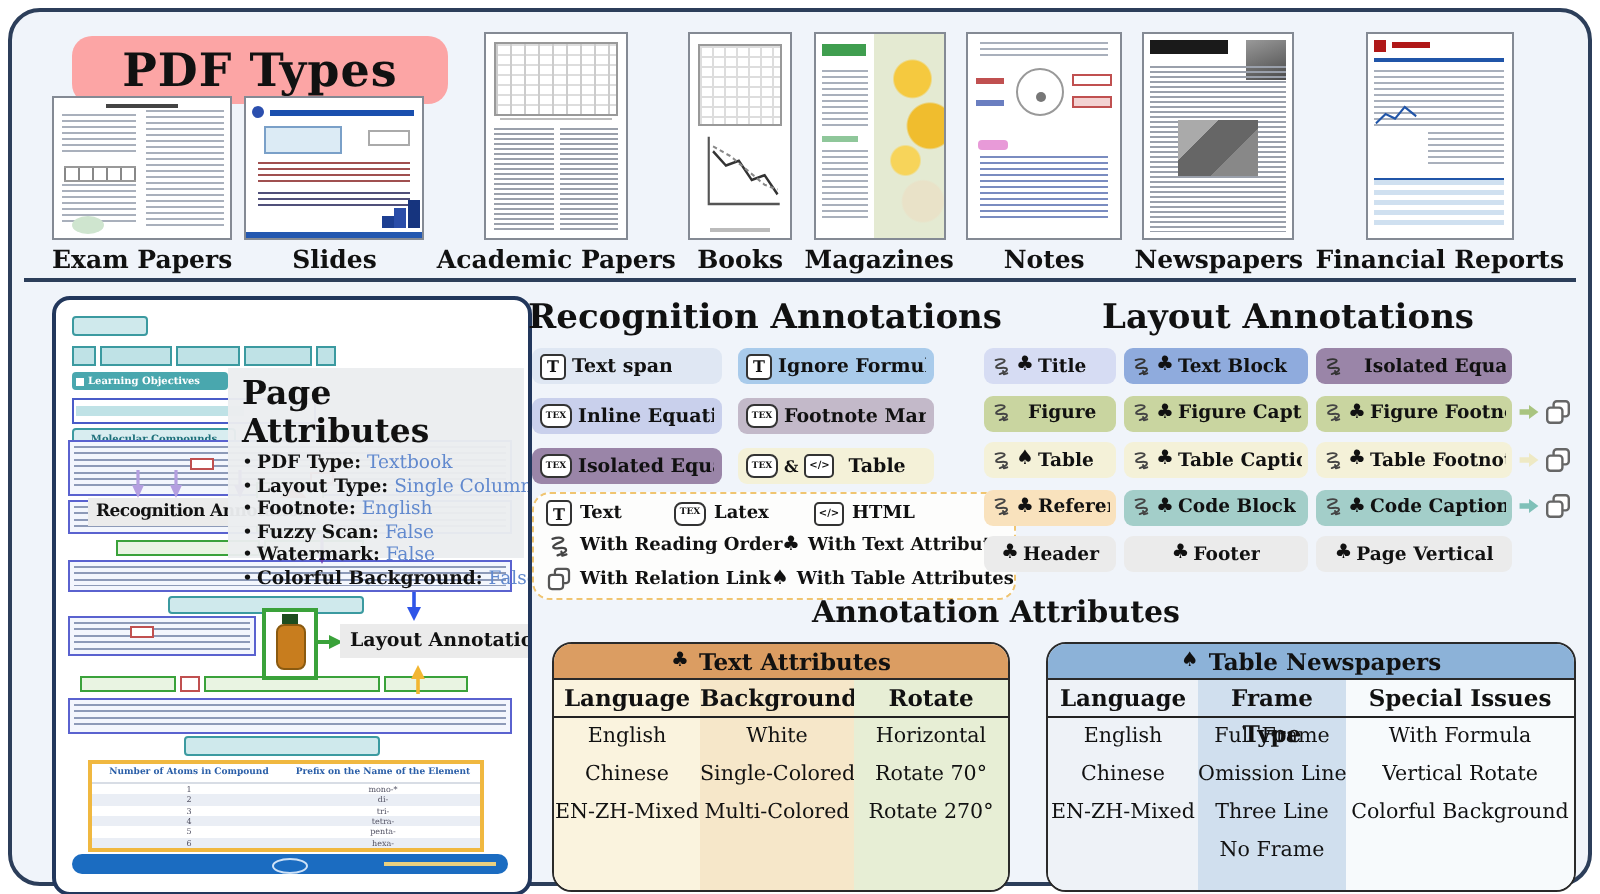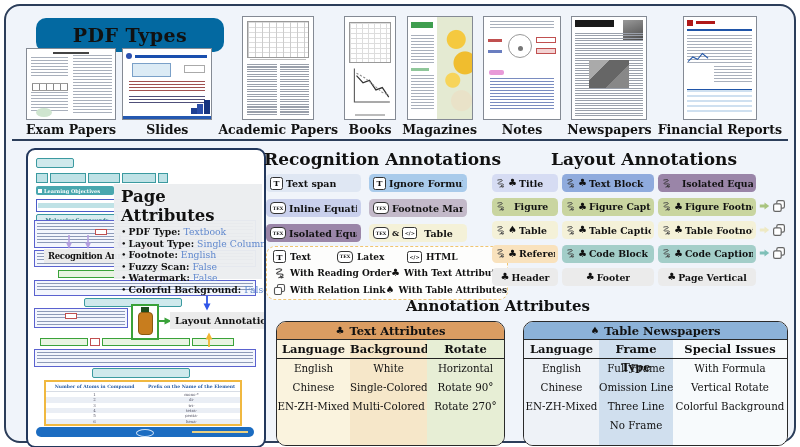--- a/index.html
+++ b/index.html
@@ -1,23 +1,23 @@
 <!DOCTYPE html>
 <html><head>
 <meta charset="utf-8">
 <style>
   html,body{margin:0;padding:0;width:800px;height:447px;overflow:hidden;background:#fff;
     font-family:"DejaVu Serif","Liberation Serif",serif;color:#111;}
   .frame{position:absolute;inset:4px;border:2.5px solid #2c3e5a;border-radius:16px;background:#f0f4fa;}
   .divider{position:absolute;left:6px;right:6px;top:133px;height:2px;background:#2c3e5a;}
 
   
-  .pdf-title{position:absolute;left:30px;top:12px;width:188px;height:34px;background:#0369a1;
+  .pdf-title{position:absolute;left:30px;top:12px;width:188px;height:34px;background:#fca5a5;
     border-radius:10px;display:flex;align-items:center;justify-content:center;
-    font-size:19px;font-weight:bold;letter-spacing:.5px;}
+    font-size:23px;font-weight:bold;letter-spacing:.5px;}
   .thumbs{position:absolute;left:20px;right:12px;top:10px;height:121px;display:flex;
     justify-content:space-between;}
   .thumb{display:flex;flex-direction:column;justify-content:flex-end;align-items:center;height:100%;}
   .card{position:relative;background:#fff;border:1px solid #848a94;overflow:hidden;}
   .tlabel{font-size:12.5px;font-weight:bold;margin-top:2px;white-space:nowrap;}
   .card i{position:absolute;display:block;}
   .lines{background:repeating-linear-gradient(to bottom,#a9b0bc 0 1px,transparent 1px 3px);}
   .dlines{background:repeating-linear-gradient(to bottom,#9aa0ab 0 1px,transparent 1px 2.5px);}
   
   .x-t{left:30%;top:4%;width:40%;height:2px;background:#444;}
@@ -636,21 +636,21 @@
       </div>
       <div class="attr-col c1">
         <div class="name">Background</div>
         <div class="val">White</div>
         <div class="val">Single-Colored</div>
         <div class="val">Multi-Colored</div>
       </div>
       <div class="attr-col c2">
         <div class="name">Rotate</div>
         <div class="val">Horizontal</div>
-        <div class="val">Rotate 90°</div>
+        <div class="val">Rotate 70°</div>
         <div class="val">Rotate 270°</div>
       </div>
     </div>
   </div>
 
   <div class="attr-table tb">
     <div class="attr-head">
       <span class="suit">♠</span>
       <span>Table Newspapers</span>
     </div>

